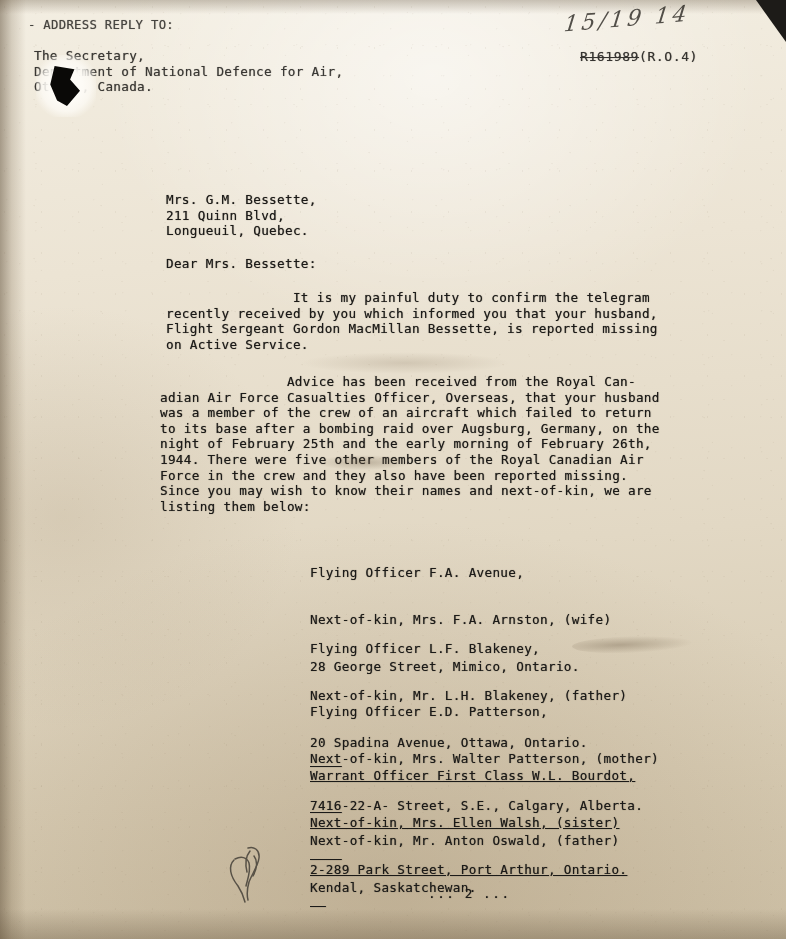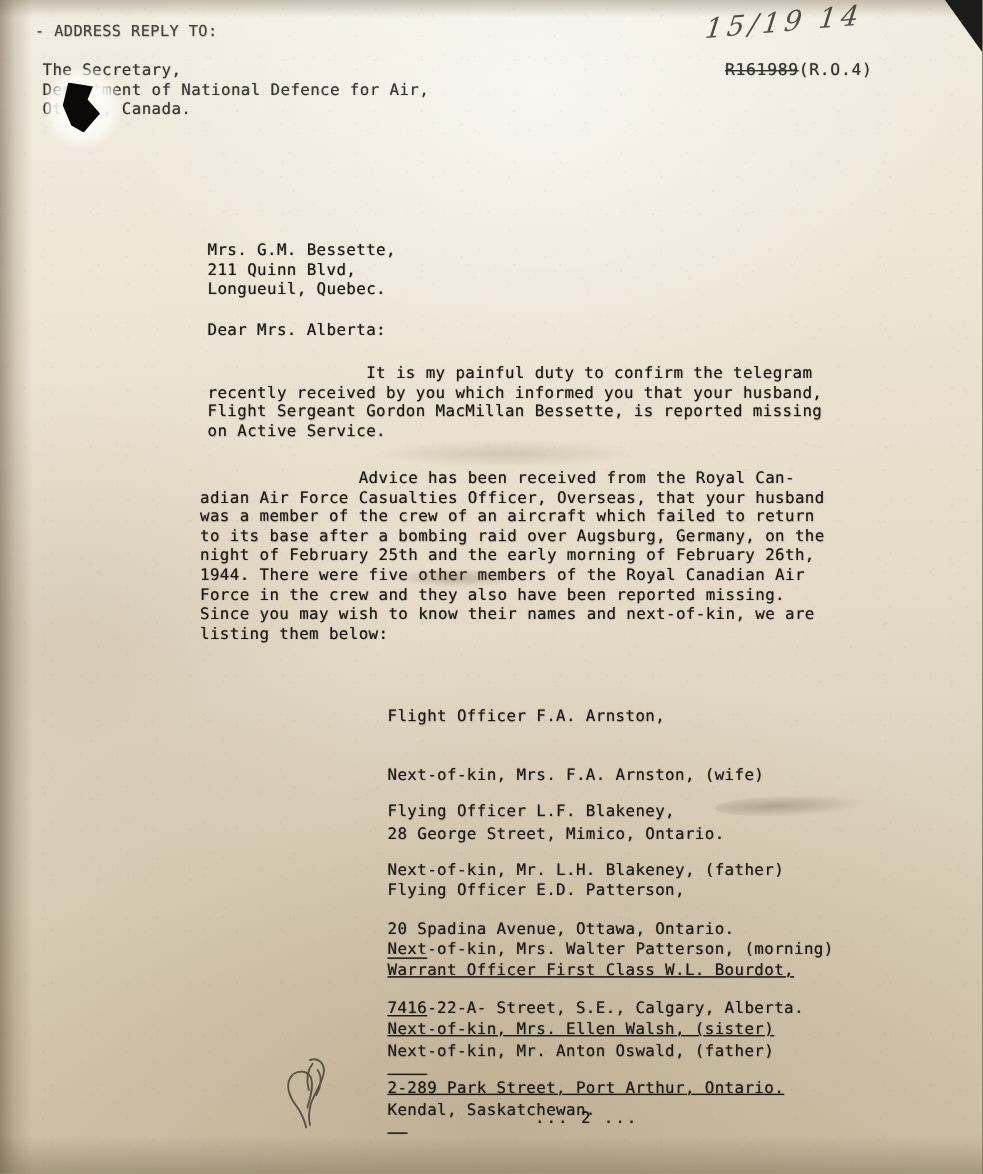--- a/index.html
+++ b/index.html
@@ -222,57 +222,57 @@
 
   <div class="typed" id="stamp-number">
     <span class="struck">R161989</span><span>(R.O.4)</span>
   </div>
 
 
   <div class="typed" id="recipient">Mrs. G.M. Bessette,
 211 Quinn Blvd,
 Longueuil, Quebec.</div>
 
-  <div class="typed" id="salutation">Dear Mrs. Alberta:</div>
+  <div class="typed" id="salutation">Dear Mrs. Bessette:</div>
 
   <div class="typed" id="para-1">                It is my painful duty to confirm the telegram
 recently received by you which informed you that your husband,
 Flight Sergeant Gordon MacMillan Bessette, is reported missing
 on Active Service.</div>
 
   <div class="typed" id="para-2">                Advice has been received from the Royal Can-
 adian Air Force Casualties Officer, Overseas, that your husband
 was a member of the crew of an aircraft which failed to return
 to its base after a bombing raid over Augsburg, Germany, on the
 night of February 25th and the early morning of February 26th,
 1944. There were five other members of the Royal Canadian Air
 Force in the crew and they also have been reported missing.
 Since you may wish to know their names and next-of-kin, we are
 listing them below:</div>
 
   <div id="ink-smudge-2"></div>
   <div id="ink-smudge-3"></div>
 
   <div class="typed crew-entry" id="crew-0">
-    <div>Flight Officer F.A. Arnston,</div>
+    <div>Flying Officer F.A. Avenue,</div>
     <div>Next-of-kin, Mrs. F.A. Arnston, (wife)</div>
     <div>28 George Street, Mimico, Ontario.</div>
   </div>
 
   <div class="typed crew-entry" id="crew-1">
     <div>Flying Officer L.F. Blakeney,</div>
     <div>Next-of-kin, Mr. L.H. Blakeney, (father)</div>
     <div>20 Spadina Avenue, Ottawa, Ontario.</div>
   </div>
 
   <div id="ink-smudge"></div>
 
   <div class="typed crew-entry" id="crew-2">
     <div>Flying Officer E.D. Patterson,</div>
-    <div>Next-of-kin, Mrs. Walter Patterson, (morning)</div>
+    <div>Next-of-kin, Mrs. Walter Patterson, (mother)</div>
     <div>7416-22-A- Street, S.E., Calgary, Alberta.</div>
   </div>
 
   <div class="typed crew-entry" id="crew-3">
     <div>Warrant Officer First Class W.L. Bourdot,</div>
     <div>Next-of-kin, Mrs. Ellen Walsh, (sister)</div>
     <div>2-289 Park Street, Port Arthur, Ontario.</div>
   </div>
 
   <div class="typed crew-entry" id="crew-4">

